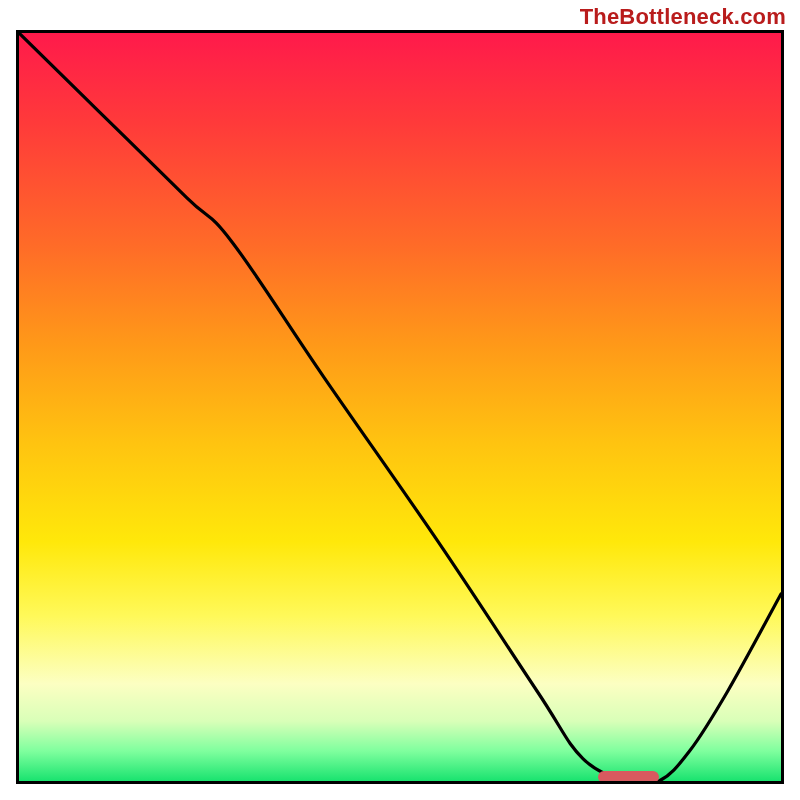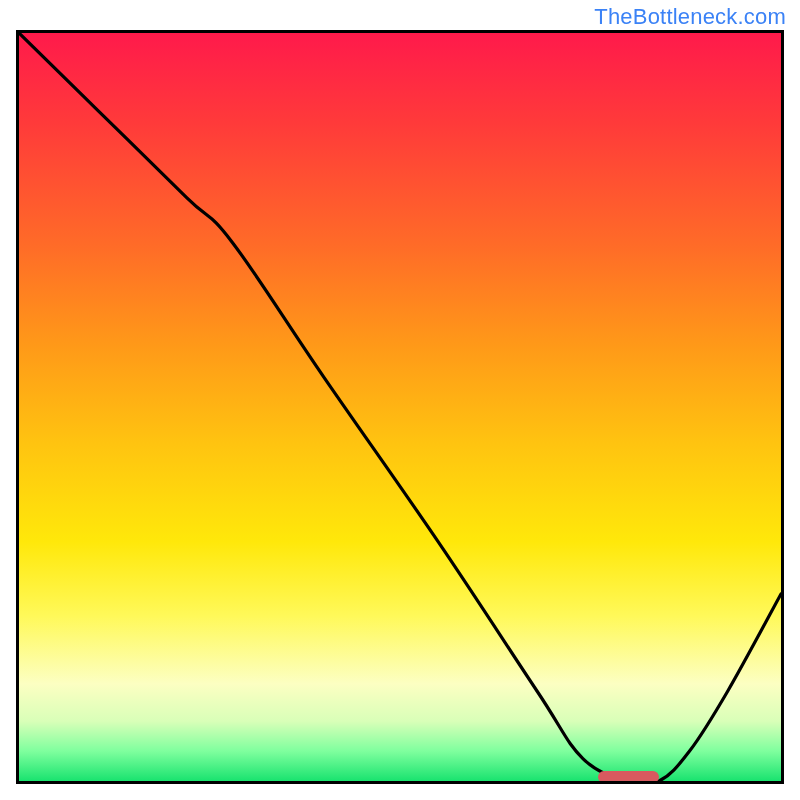--- a/index.html
+++ b/index.html
@@ -53,22 +53,22 @@
     height: 12px;
     border-radius: 6px;
     background: #d95a5f;
   }
   .watermark {
     position: absolute;
     top: 4px;
     right: 14px;
     font-family: Arial, Helvetica, sans-serif;
     font-size: 22px;
-    font-weight: 400;
-    color: #3b82f6;
+    font-weight: 700;
+    color: #b91c1c;
     letter-spacing: 0.2px;
   }
 </style>
 </head>
 <body>
 
 <div class="frame">
 
   <div class="watermark">TheBottleneck.com</div>
 

